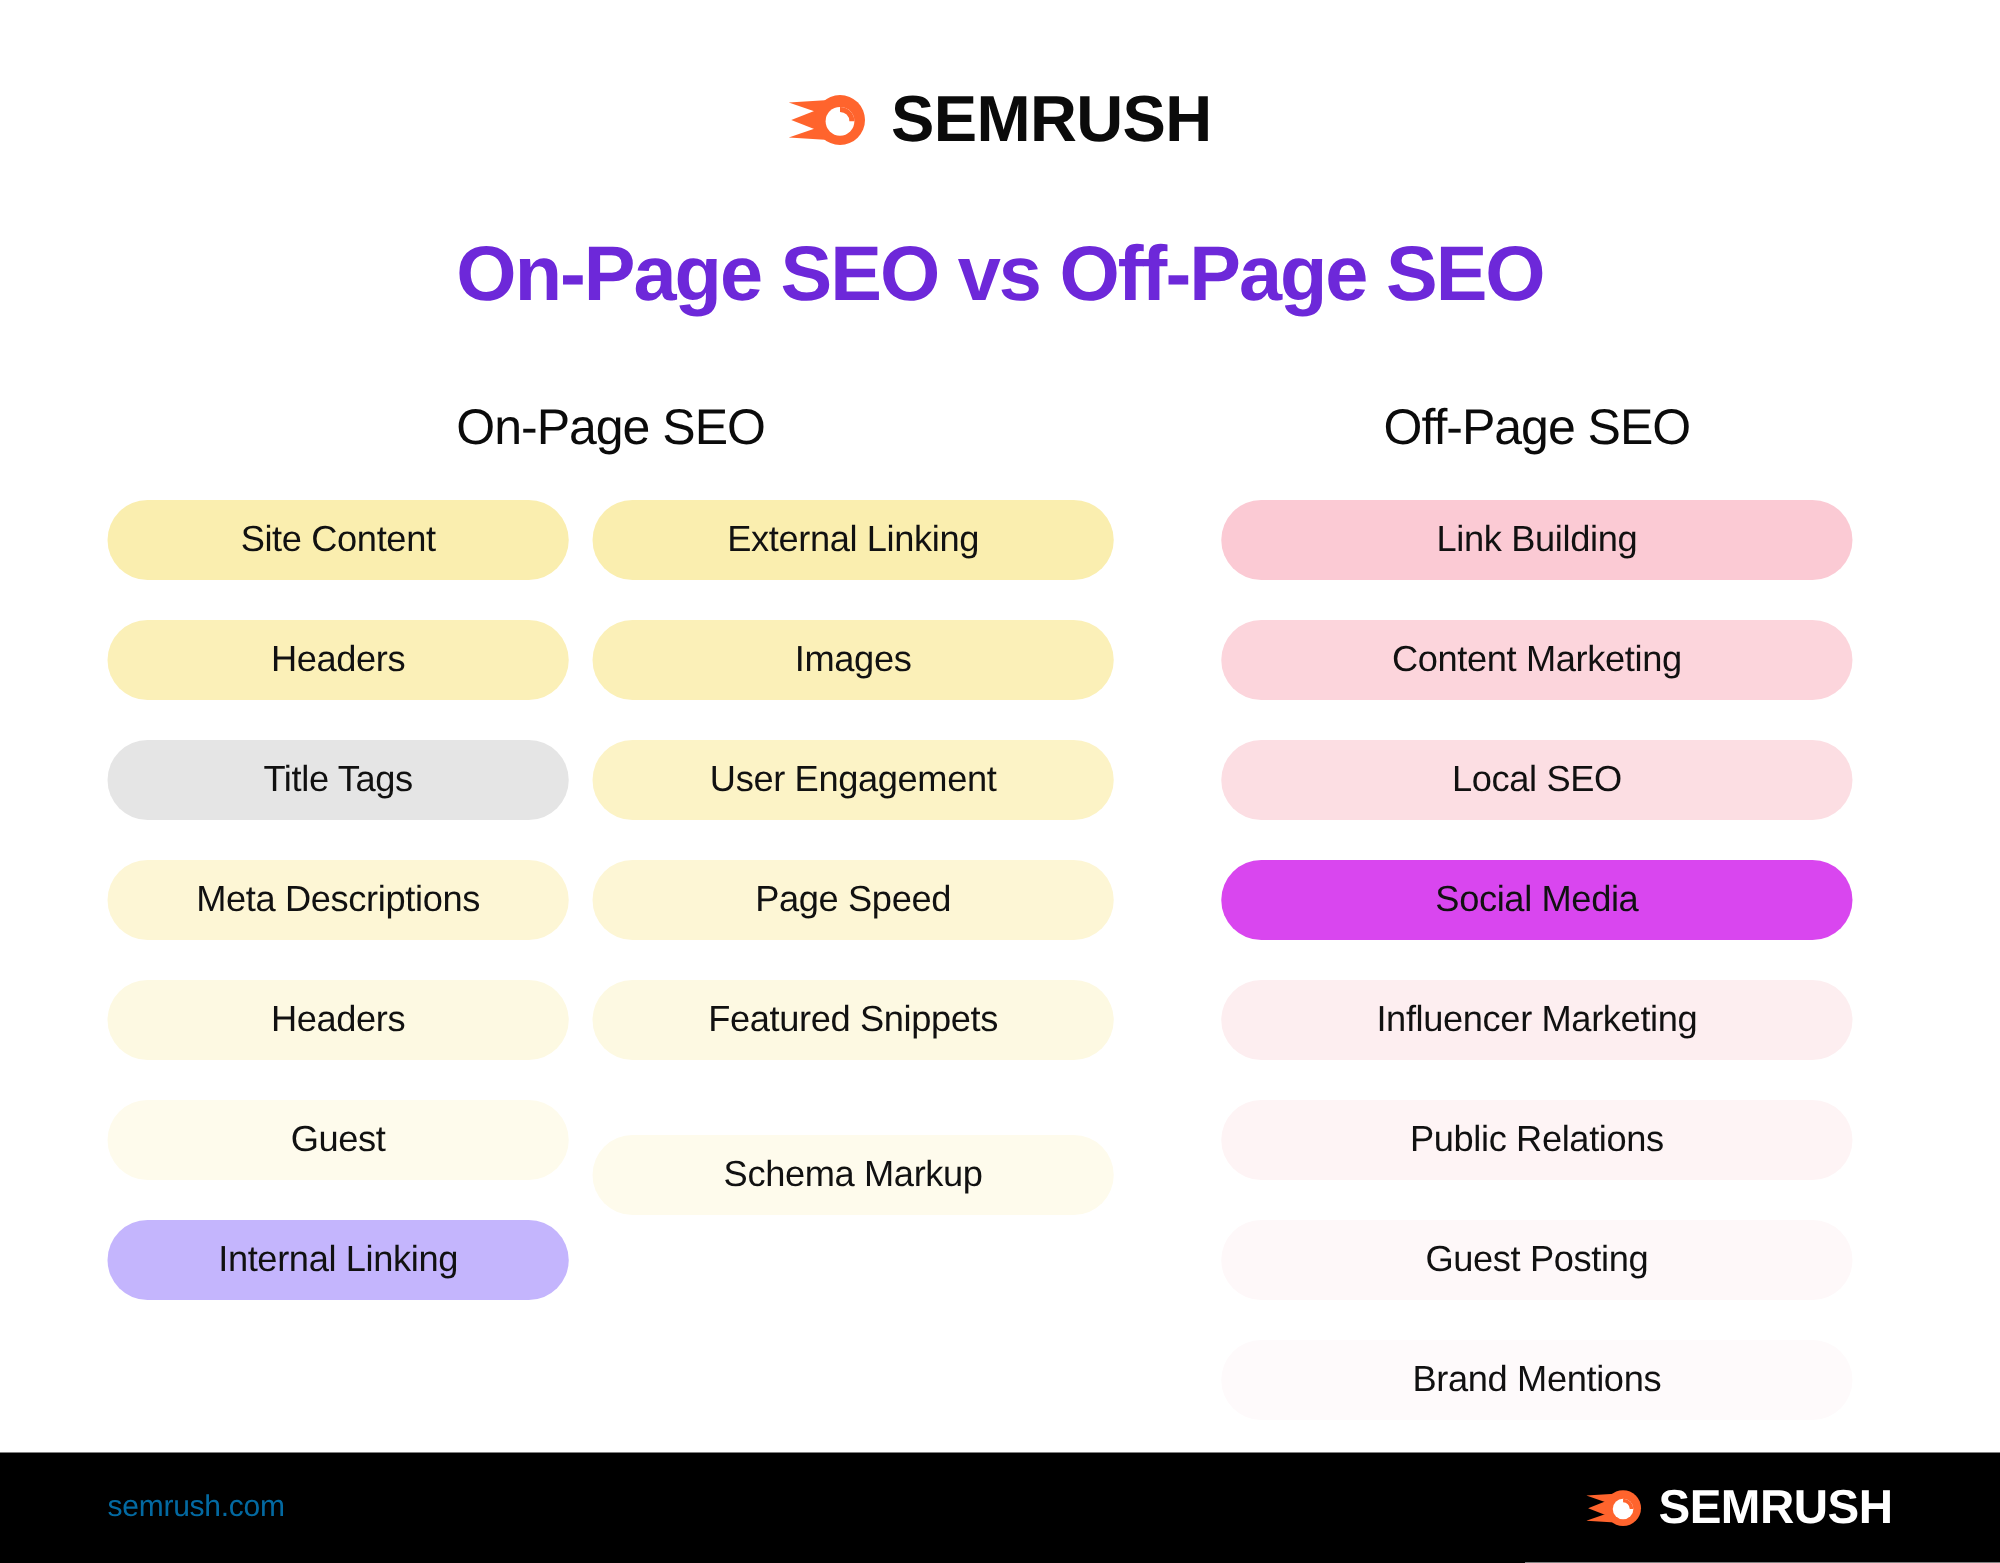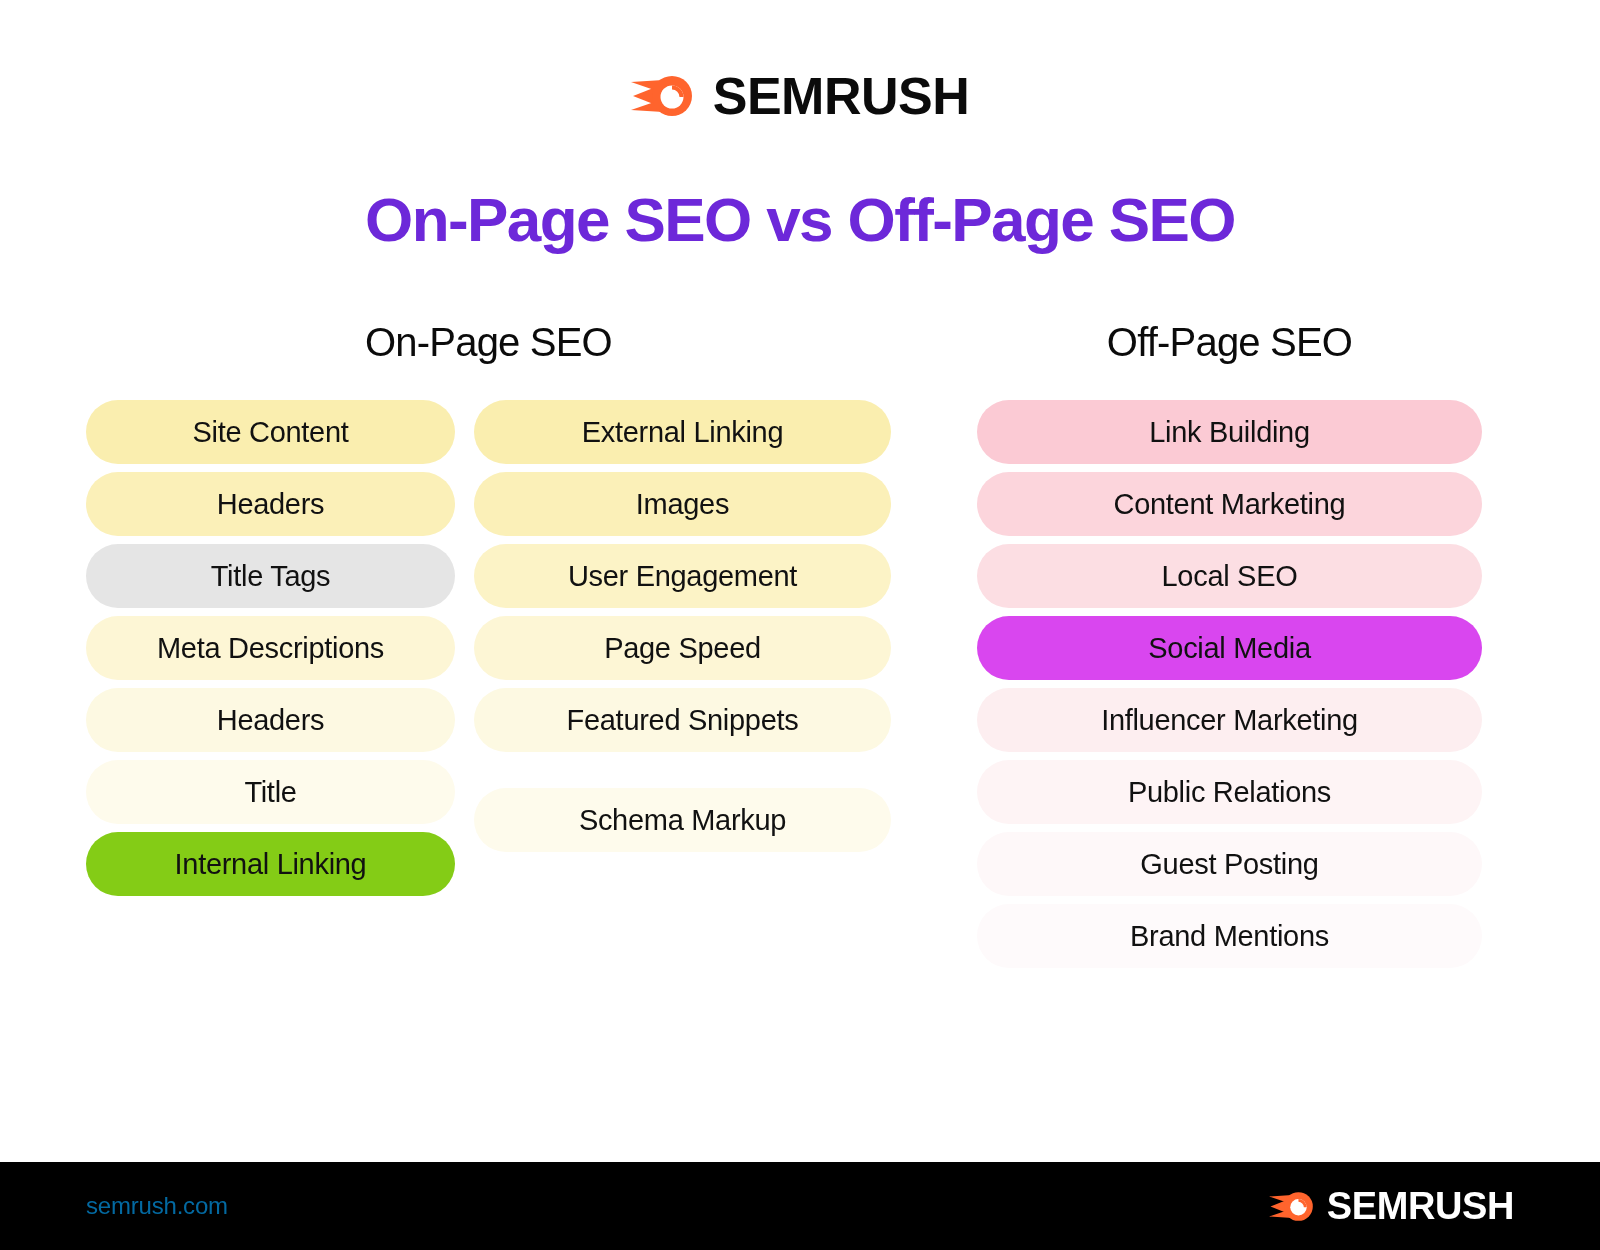--- a/index.html
+++ b/index.html
@@ -87,21 +87,21 @@
   .columns {
     position: relative;
     margin-top: 22px;
     height: 660px;
   }
   .pill-col {
     position: absolute;
     top: 0;
     display: flex;
     flex-direction: column;
-    gap: 8px;
+    gap: 32px;
   }
   .pill-col.c1 { left: 86px;  width: 369px; }
   .pill-col.c2 { left: 474px; width: 417px; }
   .pill-col.c3 { left: 977px; width: 505px; }
 
   .pill {
     height: 64px;
     border-radius: 999px;
     display: flex;
     align-items: center;
@@ -181,23 +181,23 @@
         <div class="pill" style="background: #e5e5e5;">
           <span>Title Tags</span>
         </div>
         <div class="pill" style="background: rgb(253, 246, 213);">
           <span>Meta Descriptions</span>
         </div>
         <div class="pill" style="background: rgb(253, 249, 226);">
           <span>Headers</span>
         </div>
         <div class="pill" style="background: rgb(254, 251, 236);">
-          <span>Title</span>
-        </div>
-        <div class="pill" style="background: #84cc16;">
+          <span>Guest</span>
+        </div>
+        <div class="pill" style="background: #c4b5fd;">
           <span>Internal Linking</span>
         </div>
       </div>
     <div class="pill-col c2">
         <div class="pill" style="background: rgb(250, 238, 175);">
           <span>External Linking</span>
         </div>
         <div class="pill" style="background: rgb(251, 240, 184);">
           <span>Images</span>
         </div>

